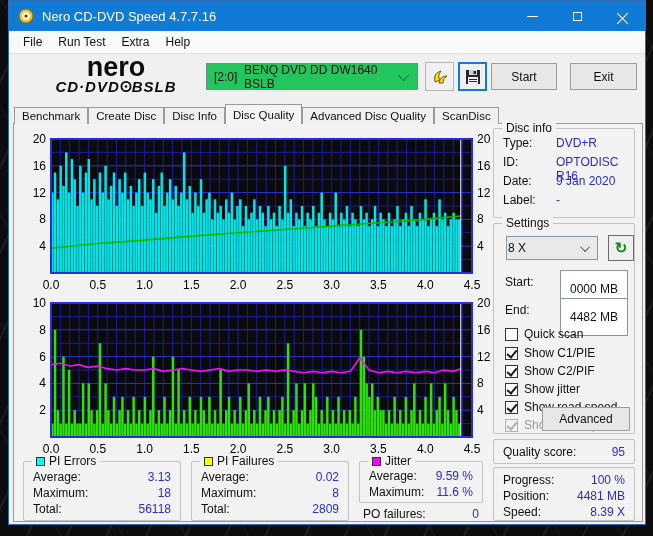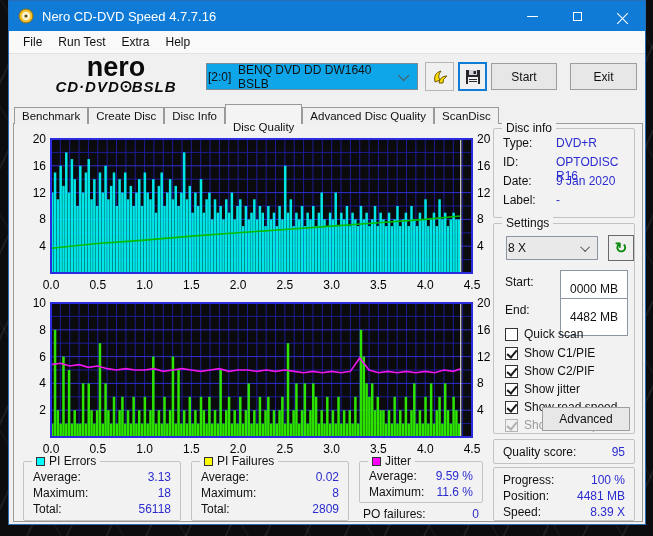--- a/index.html
+++ b/index.html
@@ -33,31 +33,31 @@
   .glyph-close::after{ transform:rotate(-45deg); }
   
   .menubar{ position:absolute; left:0; top:30px; right:0; height:23px; background:#f9f9f9; border-bottom:1px solid #e2e2e2; display:flex; align-items:center; padding-left:6px; }
   .menu-item{ font-size:12px; color:#111; padding:3px 8px; }
   
   .toolbar{ position:absolute; left:0; top:54px; right:0; height:48px; background:#f0f0f0; }
   .logo{ position:absolute; left:22px; top:0px; width:170px; text-align:center; color:#0b0b0b; }
   .logo-top{ font-size:27px; font-weight:bold; letter-spacing:0px; line-height:24px; }
   .logo-bottom{ font-size:15px; font-weight:bold; font-style:italic; letter-spacing:1px; line-height:15px; }
   .combo{
-    position:absolute; left:197px; top:8px; width:212px; height:27px; background:#0ea5e9;
-    border:1px solid #7a8a99; display:flex; align-items:center; font-size:12px; color:#111; padding-left:1px;
+    position:absolute; left:197px; top:8px; width:212px; height:27px; background:#22c55e;
+    border:1px solid #7a8a99; display:flex; align-items:center; font-size:12px; color:#111; padding-left:7px;
   }
   .combo .chev{ margin-left:auto; margin-right:8px; width:8px; height:8px; border-left:1px solid #555; border-bottom:1px solid #555; transform:rotate(-45deg) translateY(-2px); }
   .tool-btn{ position:absolute; top:7px; width:29px; height:29px; background:#f0f0f0; border:1px solid #b5b5b5; display:flex; align-items:center; justify-content:center; }
   .tool-btn.focused{ border:2px solid #0f7bd7; }
   .push-btn{ position:absolute; top:8px; height:27px; background:#e7e7e7; border:1px solid #9d9d9d; font-size:12px; color:#111; display:flex; align-items:center; justify-content:center; }
   
   .tabstrip{ position:absolute; left:5px; top:104px; display:flex; align-items:flex-end; height:19px; z-index:3; }
   .tab{ font-size:11.5px; color:#111; background:#f0f0f0; border:1px solid #9a9a9a; border-bottom:none; padding:2px 7px 3px 7px; margin-right:0px; height:17px; }
-  .tab.active{ height:20px; padding-top:16px; background:#f4f4f4; position:relative; z-index:4; box-shadow:0 2px 0 #f4f4f4; }
+  .tab.active{ height:20px; padding-top:4px; background:#f4f4f4; position:relative; z-index:4; box-shadow:0 2px 0 #f4f4f4; }
   .tabpage{ position:absolute; left:4px; top:122px; width:630px; height:399px; background:#f2f2f2; border:1px solid #9a9a9a; }
   
   .chart-svg{ position:absolute; }
   
   .groupbox{ position:absolute; border:1px solid #c3c3c3; border-radius:2px; background:#f2f2f2; }
   .gb-title{ position:absolute; top:-8px; left:8px; background:#f2f2f2; padding:0 4px; font-size:12px; color:#111; display:flex; align-items:center; gap:4px; white-space:nowrap; }
   .swatch{ width:9px; height:9px; border:1px solid #333; display:inline-block; }
   .rowline{ position:absolute; left:9px; right:9px; height:15px; font-size:12px; color:#111; }
   .rowline .lab{ position:absolute; left:0; }
   .rowline .val{ position:absolute; right:0; color:#2b2bd0; }

